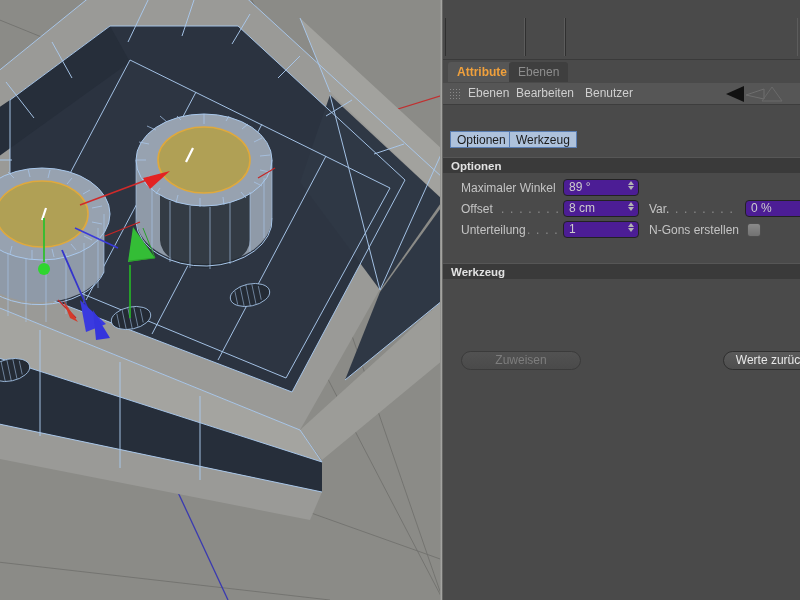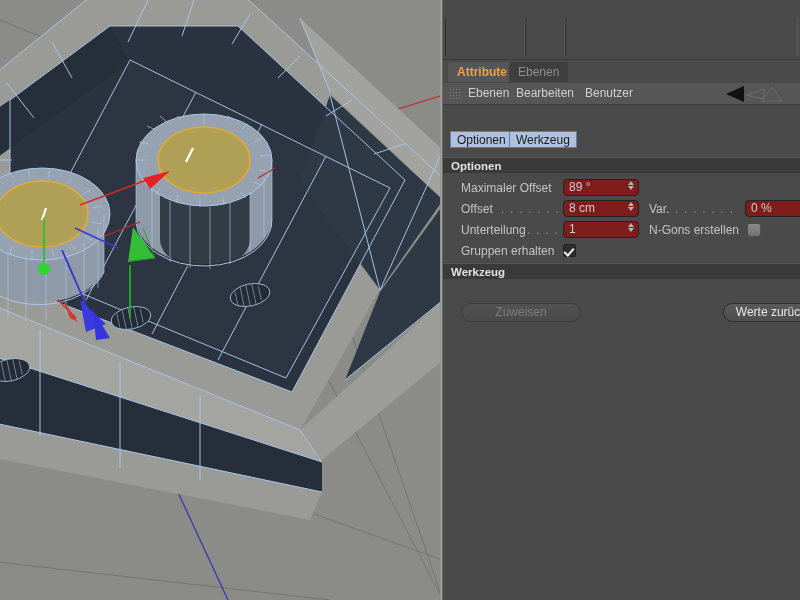--- a/index.html
+++ b/index.html
@@ -124,21 +124,21 @@
     position:absolute;height:20px;line-height:20px;
     font-size:12px;color:#c4c4c4;white-space:nowrap;
   }
   .dots{
     position:absolute;height:20px;line-height:20px;
     font-size:12px;color:#8d8d8d;letter-spacing:1.2px;white-space:nowrap;
     overflow:hidden;
   }
   .field{
     position:absolute;height:17px;
-    background:#7f1d1d;border:1px solid #222;
+    background:#4c1d95;border:1px solid #222;
     border-radius:4px;box-sizing:border-box;
     color:#cdcdcd;font-size:12px;line-height:15px;
     padding-left:5px;overflow:hidden;white-space:nowrap;
     cursor:text;
   }
   .field .spin{
     position:absolute;right:3px;top:1px;width:8px;height:13px;
   }
   .field .spin i{
     display:block;width:0;height:0;margin:0 auto;
@@ -164,20 +164,21 @@
   }
 
   
   .btn{
     position:absolute;height:19px;line-height:17px;
     background:linear-gradient(#5a5a5a,#4e4e4e);
     border:1px solid #2f2f2f;border-radius:10px;
     color:#e8e8e8;font-size:12px;text-align:center;
     box-sizing:border-box;cursor:pointer;white-space:nowrap;
     overflow:hidden;
+    margin-top:48px;
   }
   .btn.disabled{
     background:linear-gradient(#525252,#4a4a4a);
     color:#7d7d7d;border-color:#3b3b3b;cursor:default;
   }
 </style>
 </head>
 <body>
 
 <div id="app">
@@ -433,21 +434,21 @@
 
 
     <div class="subtabs">
       <div class="subtab st0">Optionen</div>
       <div class="subtab st1">Werkzeug</div>
     </div>
 
     <div class="sect" id="sect-opt">Optionen</div>
 
     <div class="row" style="top:162px">
-      <div class="lbl" style="left:18px">Maximaler Offset</div>
+      <div class="lbl" style="left:18px">Maximaler Winkel</div>
       <div class="field" style="left:120px;top:1px;width:76px">
         <span>89 °</span>
         <span class="spin">
             <i class="up"></i>
             <i class="dn"></i>
           </span>
       </div>
     </div>
 
     <div class="row" style="top:183px">
@@ -474,24 +475,20 @@
         <span>1</span>
         <span class="spin">
             <i class="up"></i>
             <i class="dn"></i>
           </span>
       </div>
       <div class="lbl" style="left:206px">N-Gons erstellen</div>
       <div class="chk off" style="left:304px;top:3px"></div>
     </div>
 
-    <div class="row" style="top:225px">
-      <div class="lbl" style="left:18px">Gruppen erhalten</div>
-      <div class="chk on" style="left:120px;top:3px"></div>
-    </div>
 
     <div class="sect" id="sect-tool">Werkzeug</div>
 
 
     <div class="btn disabled" style="left:18px;top:287px;width:120px">Zuweisen</div>
     <div class="btn" style="left:280px;top:287px;width:96px">Werte zurück</div>
 
   </div>
 </div>
 

